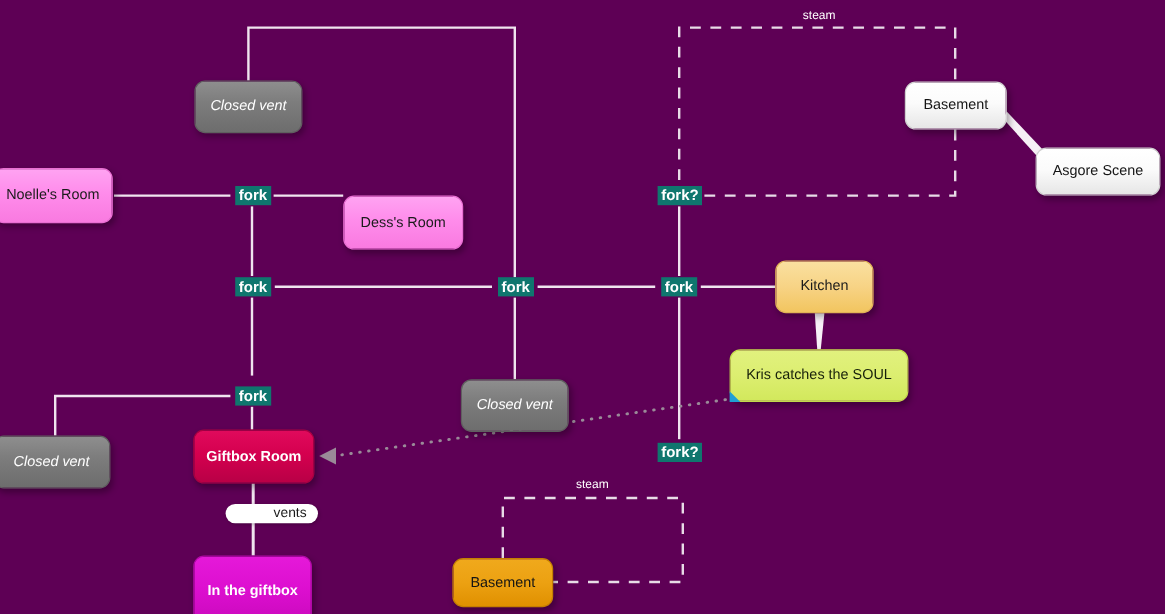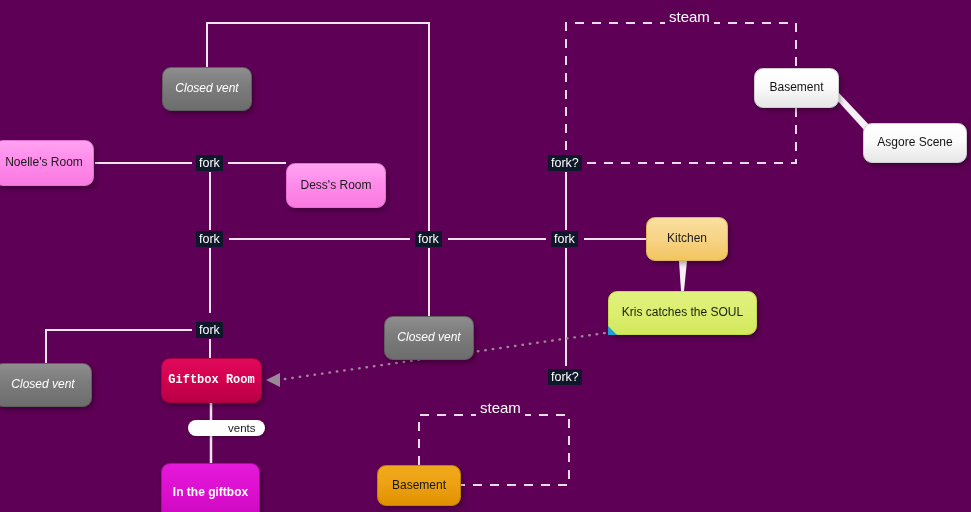--- a/index.html
+++ b/index.html
@@ -72,51 +72,50 @@
     border: 1px solid #c47f00;
     color: #141414;
     font-weight: normal;
   }
   
   .n-crimson {
     background: linear-gradient(180deg, #e00a5c 0%, #d5004f 45%, #b80046 100%);
     border: 1px solid #a80040;
     color: #ffffff;
     font-weight: bold;
-    font-family: Liberation Mono, monospace;
   }
   
   .n-magenta {
     background: linear-gradient(180deg, #e519d9 0%, #dd0fd0 45%, #c808bb 100%);
     border: 1px solid #b008a6;
     color: #ffffff;
     font-weight: bold;
   }
   
   .n-lime {
     background: linear-gradient(180deg, #e1f17e 0%, #dcee70 50%, #d2e85c 100%);
     border: 1px solid #c3d94c;
     color: #17200a;
   }
 
   
   .fork-label {
     position: absolute;
     font-size: 12.5px;
-    font-weight: normal;
+    font-weight: bold;
     color: #ffffff;
     z-index: 6;
     white-space: nowrap;
-    background: #0f172a;
+    background: #0f766e;
     padding: 1px 3px;
   }
   
   .edge-label {
     position: absolute;
-    font-size: 15px;
+    font-size: 10px;
     color: #ffffff;
     z-index: 6;
     white-space: nowrap;
     background: #5e0055;
     padding: 0 4px;
   }
   
   .pill-label {
     position: absolute;
     font-size: 11.5px;

